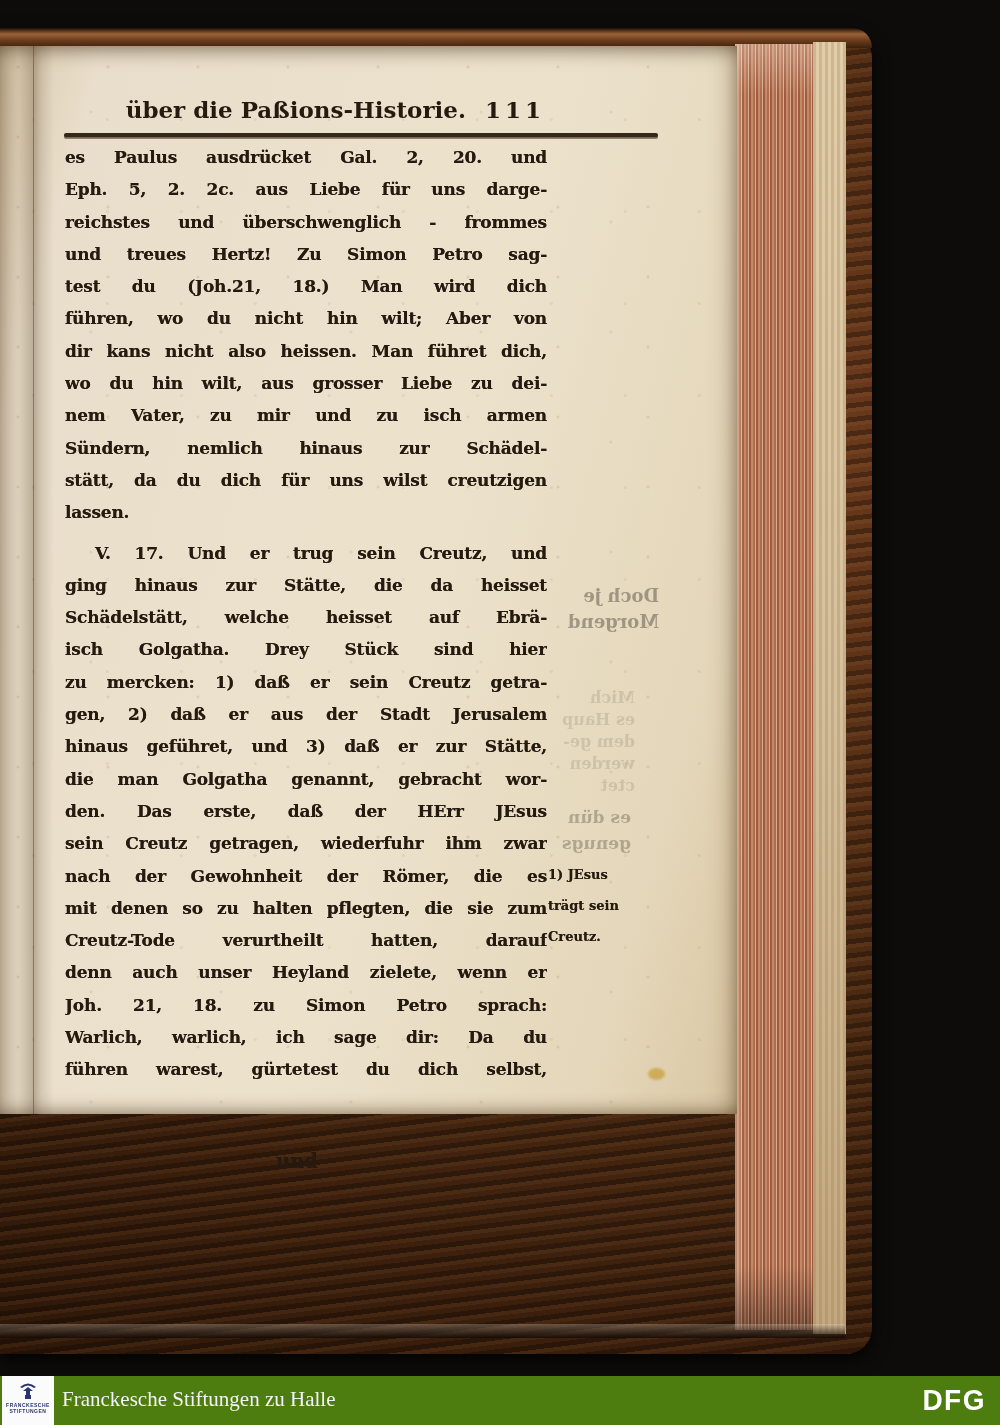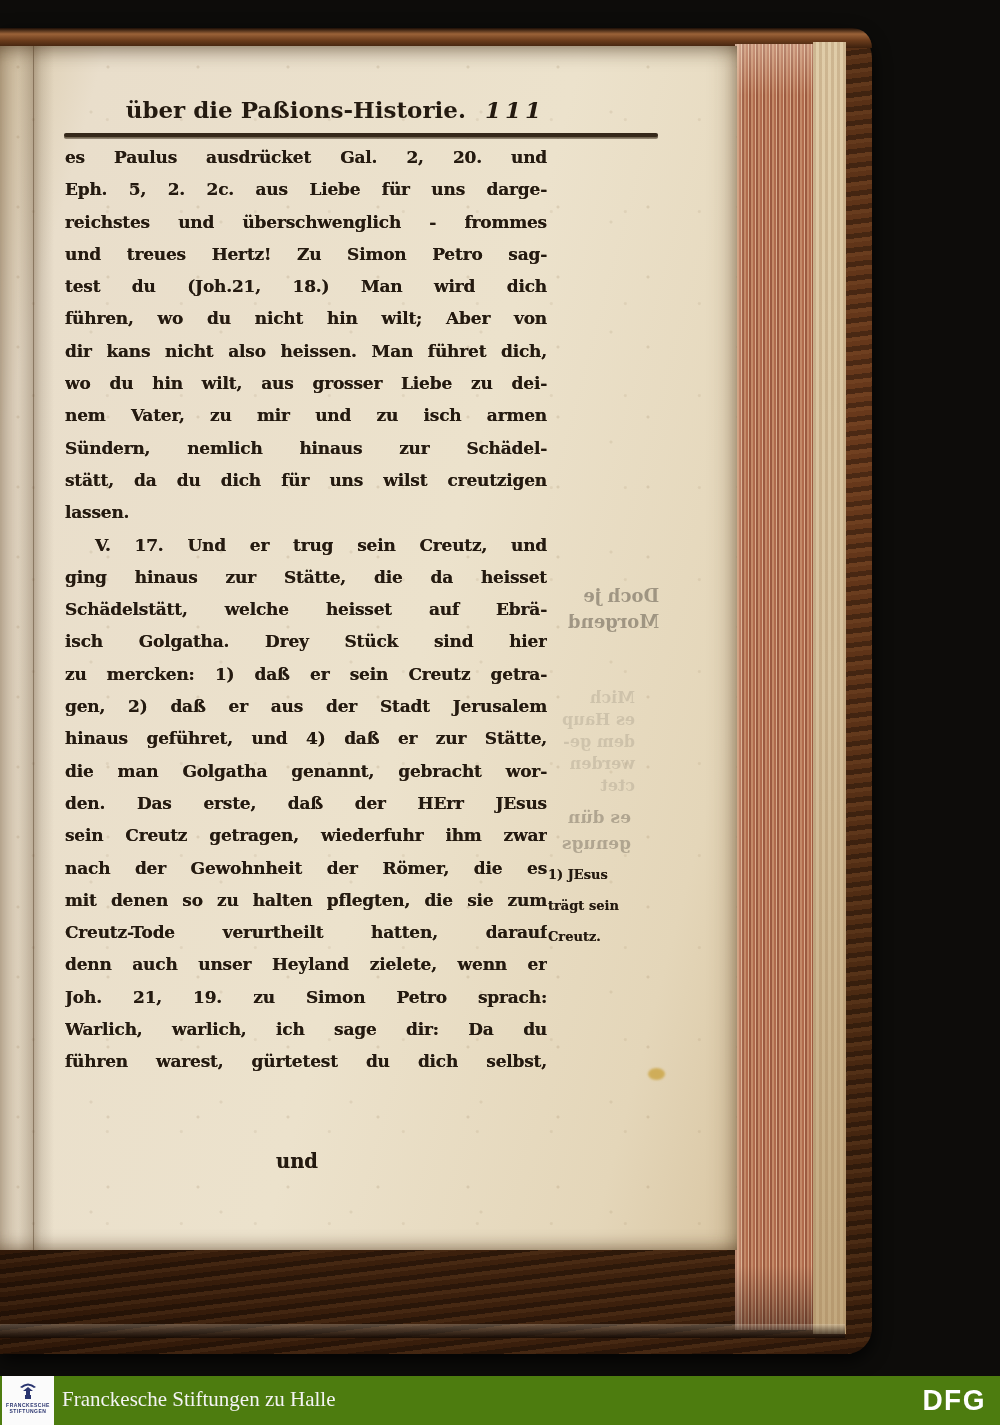--- a/index.html
+++ b/index.html
@@ -20,49 +20,49 @@
   .fore-edge{position:absolute;left:735px;top:16px;width:80px;height:1286px;
         background:
           linear-gradient(180deg, rgba(255,245,230,.30) 0%, transparent 4%, transparent 95%, rgba(0,0,0,.35) 100%),
           linear-gradient(90deg, rgba(255,240,220,.35) 0%, transparent 12%),
           repeating-linear-gradient(90deg,#9c5a40 0 2px,#c48a68 2px 4px,#b06a4c 4px 6px,#d8ac8c 6px 7px);}
   .board-edge{position:absolute;left:813px;top:14px;width:33px;height:1292px;
         background:
           repeating-linear-gradient(90deg, rgba(140,100,60,.22) 0 3px, transparent 3px 6px),
           linear-gradient(180deg,#e0cda9 0%,#d5c09c 50%,#c2a87e 100%);}
   
-  .page{position:absolute;left:0;top:18px;width:737px;height:1204px;color:#241a10;
+  .page{position:absolute;left:0;top:18px;width:737px;height:1068px;color:#241a10;
         background:linear-gradient(105deg,#d9c9ab 0%,#e9decb 10%,#ece2cc 55%,#e4d6b9 86%,#d9c6a3 100%);
         box-shadow:
           inset 0 14px 20px -12px rgba(60,40,20,.55),
           inset 0 -12px 16px -10px rgba(70,45,20,.45),
           inset -16px 0 24px -14px rgba(90,60,30,.55),
           inset 22px 0 34px -20px rgba(90,60,30,.50);}
   .page::before{content:"";position:absolute;inset:0;pointer-events:none;
         background-image:
           radial-gradient(circle at 20% 30%, rgba(120,90,50,.14) 0 1px, transparent 2px),
           radial-gradient(circle at 70% 60%, rgba(120,90,50,.11) 0 1px, transparent 2px),
           radial-gradient(circle at 45% 80%, rgba(110,80,40,.09) 0 1px, transparent 2px);
         background-size:90px 70px,130px 110px,74px 92px;}
   .gutter-shadow{position:absolute;left:18px;top:0;bottom:0;width:36px;pointer-events:none;
         background:linear-gradient(90deg, transparent 0%, rgba(80,55,30,.30) 45%, rgba(60,40,20,.12) 65%, transparent 100%);}
   .gutter-line{position:absolute;left:33px;top:0;bottom:0;width:1px;background:rgba(80,58,34,.45);}
   
   .page-header{position:absolute;left:65px;top:50px;width:482px;height:32px;
         font-weight:700;font-size:23px;}
   .header-title{position:absolute;left:50%;transform:translateX(-53%);white-space:nowrap;}
-  .page-num{position:absolute;right:2px;letter-spacing:4px;font-style:italic;}
+  .page-num{position:absolute;right:2px;letter-spacing:4px;}
   .header-rule{position:absolute;left:64px;top:87px;width:594px;height:5px;background:#35281a;
         border-radius:2px;
         box-shadow:0 1px 0 rgba(53,40,26,.5), inset 0 -1px 0 rgba(235,220,190,.35);}
   .body-text{position:absolute;left:65px;top:101px;width:482px;font-weight:700;font-size:17px;
         letter-spacing:-0.2px;}
   .line{height:32.3px;overflow:hidden;text-align:justify;text-align-last:justify;
         text-shadow:0 0 .5px rgba(40,26,12,.75);}
-  .line.indent{text-indent:30px;}
+  .line.indent{text-indent:30px;margin-top:8px;}
   .catchword{position:absolute;left:65px;top:1104px;width:464px;height:32px;font-weight:700;
         font-size:19.5px;text-align:center;text-shadow:0 0 .5px rgba(40,26,12,.75);}
   .margin-note{position:absolute;left:548px;top:813px;width:120px;font-weight:700;font-size:13px;
         line-height:31px;text-shadow:0 0 .4px rgba(40,26,12,.7);}
   
   .ghost{position:absolute;font-weight:700;transform:scaleX(-1);filter:blur(.7px);color:#5a5246;}
   .ghost-a{left:568px;top:537px;font-size:18px;line-height:26px;opacity:.50;}
   .ghost-b{left:562px;top:641px;font-size:16px;line-height:22px;opacity:.17;}
   .ghost-c{left:562px;top:758px;font-size:17px;line-height:26px;opacity:.38;}
   .stain{position:absolute;left:648px;top:1022px;width:17px;height:12px;border-radius:50%;
@@ -111,29 +111,29 @@
           <div class="line">nem Vater, zu mir und zu isch armen</div>
           <div class="line">Sündern, nemlich hinaus zur Schädel-</div>
           <div class="line">stätt, da du dich für uns wilst creutzigen</div>
           <div class="line">lassen.</div>
           <div class="line indent">V. 17. Und er trug sein Creutz, und</div>
           <div class="line">ging hinaus zur Stätte, die da heisset</div>
           <div class="line">Schädelstätt, welche heisset auf Ebrä-</div>
           <div class="line">isch Golgatha. Drey Stück sind hier</div>
           <div class="line">zu mercken: 1) daß er sein Creutz getra-</div>
           <div class="line">gen, 2) daß er aus der Stadt Jerusalem</div>
-          <div class="line">hinaus geführet, und 4) daß er zur Stätte,</div>
+          <div class="line">hinaus geführet, und 3) daß er zur Stätte,</div>
           <div class="line">die man Golgatha genannt, gebracht wor-</div>
           <div class="line">den. Das erste, daß der HErr JEsus</div>
           <div class="line">sein Creutz getragen, wiederfuhr ihm zwar</div>
           <div class="line">nach der Gewohnheit der Römer, die es</div>
           <div class="line">mit denen so zu halten pflegten, die sie zum</div>
           <div class="line">Creutz-Tode verurtheilt hatten, darauf</div>
           <div class="line">denn auch unser Heyland zielete, wenn er</div>
-          <div class="line">Joh. 21, 19. zu Simon Petro sprach:</div>
+          <div class="line">Joh. 21, 18. zu Simon Petro sprach:</div>
           <div class="line">Warlich, warlich, ich sage dir: Da du</div>
           <div class="line">führen warest, gürtetest du dich selbst,</div>
         </div>
 
       <div class="catchword">und</div>
 
       <div class="margin-note">
           <div class="mline">1) JEsus</div>
           <div class="mline">trägt sein</div>
           <div class="mline">Creutz.</div>

